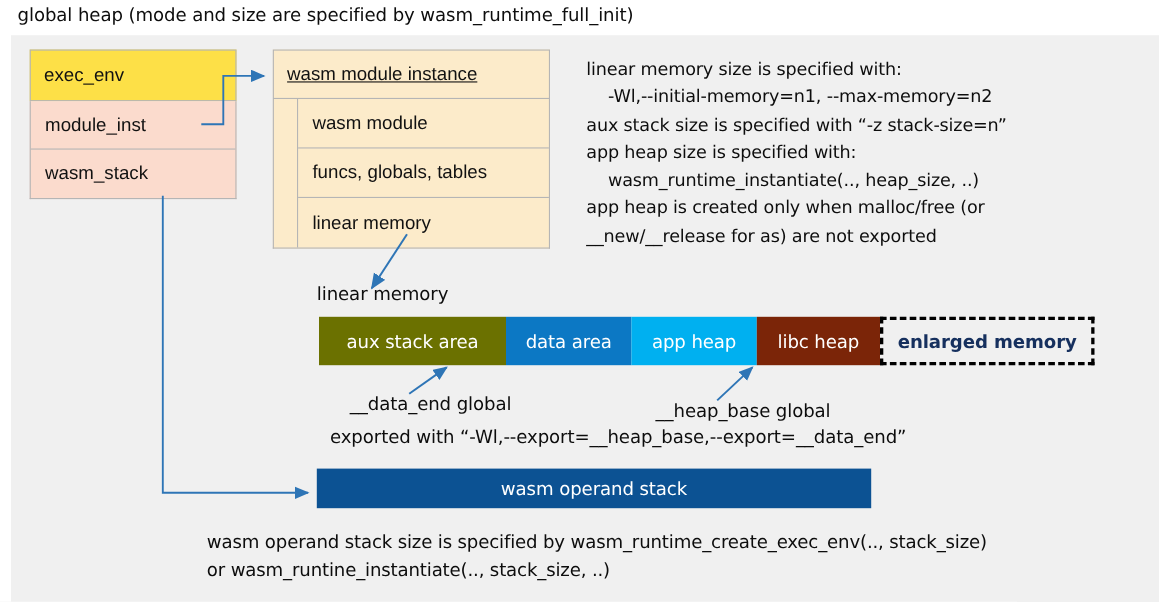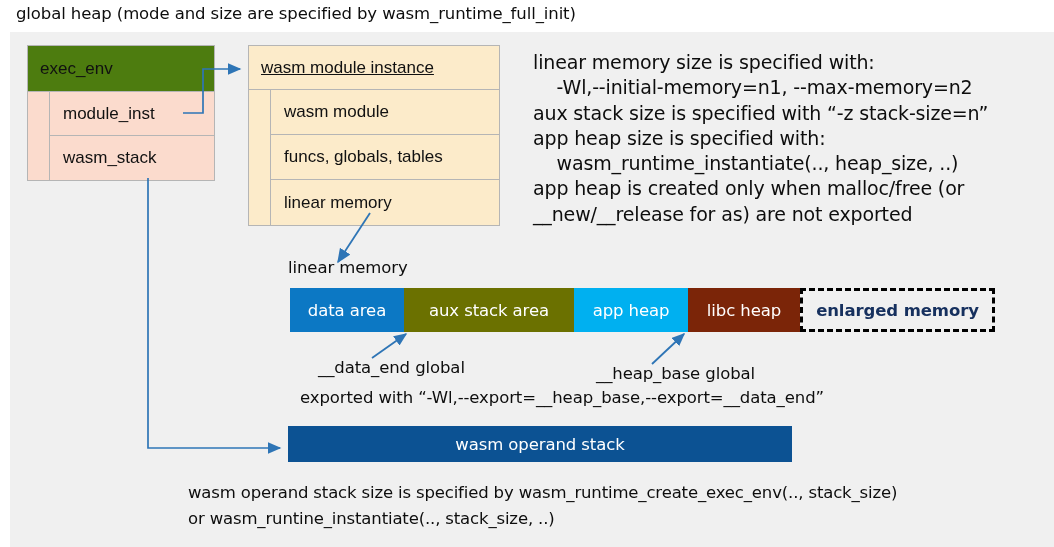--- a/index.html
+++ b/index.html
@@ -42,36 +42,36 @@
   .structbox .rows{box-sizing:border-box;flex:1;display:flex;flex-direction:column;}
   .structbox .row{
     box-sizing:border-box;display:flex;align-items:center;
     border-bottom:1px solid #b5b5b5;
     font-family:"Liberation Sans", sans-serif;
   }
   .structbox .row:last-child{border-bottom:none;}
 
   
   #exec-env{left:27px;top:45px;width:188px;}
-  #exec-env .hdr{background:#4d7c0f;height:47px;padding-left:12px;font-size:17px;color:#111;}
-  #exec-env .body{background:#fbdbcd;}
+  #exec-env .hdr{background:#fde047;height:47px;padding-left:12px;font-size:17px;color:#111;}
+  #exec-env .body{background:#fbdbcd;flex-direction:column;}
   #exec-env .gutter{width:22px;}
   #exec-env .row{height:44px;padding-left:13px;font-size:17px;color:#111;}
 
   
   #wasm-mi{left:248px;top:45px;width:252px;}
   #wasm-mi .hdr{background:#fcebca;height:45px;padding-left:12px;font-size:17px;color:#111;text-decoration:underline;}
   #wasm-mi .body{background:#fcebca;}
   #wasm-mi .gutter{width:22px;}
   #wasm-mi .row{height:45px;padding-left:13px;font-size:17px;color:#111;}
 
   
   .note{
     position:absolute;left:533px;top:50px;width:500px;
-    font-size:19px;line-height:25.3px;color:#0d0d0d;
+    font-size:16px;line-height:25.3px;color:#0d0d0d;
     white-space:pre;letter-spacing:-0.15px;
   }
 
   
   .lm-label{
     position:absolute;left:288px;top:258px;
     font-size:16.5px;color:#0d0d0d;letter-spacing:-0.1px;
   }
   #membar{position:absolute;left:290px;top:288px;height:44px;display:flex;}
   #membar .seg{
@@ -142,22 +142,22 @@
   <div class="note">linear memory size is specified with:
     -Wl,--initial-memory=n1, --max-memory=n2
 aux stack size is specified with “-z stack-size=n”
 app heap size is specified with:
     wasm_runtime_instantiate(.., heap_size, ..)
 app heap is created only when malloc/free (or
 __new/__release for as) are not exported</div>
 
   <div class="lm-label">linear memory</div>
   <div id="membar">
+      <div class="seg" style="width: 170px; background: rgb(107, 113, 0);">aux stack area</div>
       <div class="seg" style="width: 114px; background: rgb(12, 120, 196);">data area</div>
-      <div class="seg" style="width: 170px; background: rgb(107, 113, 0);">aux stack area</div>
       <div class="seg" style="width: 114px; background: rgb(0, 176, 240);">app heap</div>
       <div class="seg" style="width: 112px; background: rgb(123, 37, 8);">libc heap</div>
       <div class="seg dashed" style="width: 195px;">enlarged memory</div>
     </div>
 
   <div class="ann" id="ann-heap-base">__heap_base global</div>
   <div class="ann" id="ann-data-end">__data_end global</div>
   <div class="ann" id="ann-exported">exported with “-Wl,--export=__heap_base,--export=__data_end”</div>
 
   <div id="operand-stack">wasm operand stack</div>

